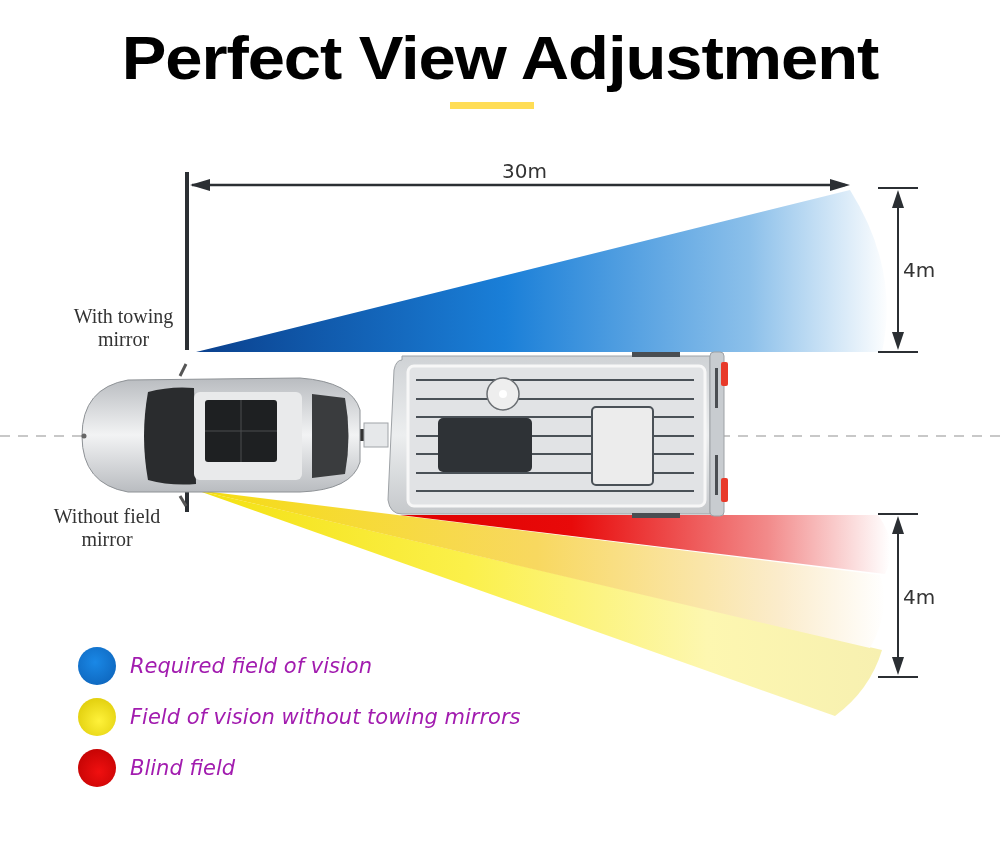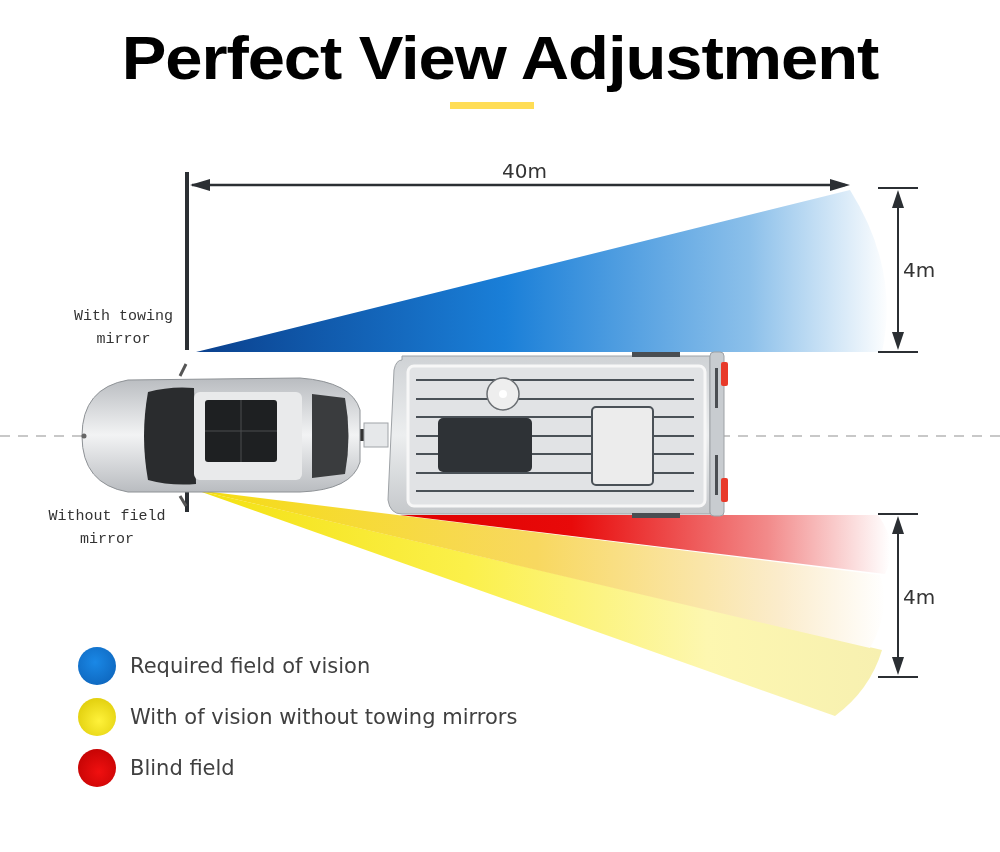--- a/index.html
+++ b/index.html
@@ -3,26 +3,26 @@
 <meta charset="utf-8">
 <style>
   html, body { margin:0; padding:0; background:#ffffff; }
   body { width:1000px; height:852px; position:relative; overflow:hidden;
          font-family:"DejaVu Sans", sans-serif; color:#333; }
   .title { position:absolute; left:0; top:22px; width:1000px; text-align:center;
            font-family:"Liberation Sans", sans-serif; font-weight:bold; font-size:62px;
            letter-spacing:-1px; color:#000; transform:scaleX(1.08); transform-origin:center; }
   .title-underline { position:absolute; left:450px; top:102px; width:84px; height:7px; background:#ffdd55; }
   svg.diagram { position:absolute; left:0; top:0; }
-  .lbl { position:absolute; font-family:Liberation Mono, monospace; color:#333; font-size:15px; line-height:23px; text-align:center; }
+  .lbl { position:absolute; font-family:Liberation Serif, serif; color:#333; font-size:20px; line-height:23px; text-align:center; }
   .meas { position:absolute; font-family:"DejaVu Sans", sans-serif; color:#333; font-size:20px; }
   .legend { position:absolute; left:78px; top:640px; }
   .legend-item { display:flex; align-items:center; height:51px; }
   .dot { width:38px; height:38px; border-radius:50%; margin-right:14px; }
-  .legend-text { font-size:21px; color:#404040; font-family:"DejaVu Sans", sans-serif; }
+  .legend-text { font-size:21px; color:#a21caf; font-family:"DejaVu Sans", sans-serif;font-style:italic; }
 </style>
 </head>
 <body>
 
 <div class="title">Perfect View Adjustment</div>
 <div class="title-underline"></div>
 
 <svg class="diagram" width="1000" height="852" viewBox="0 0 1000 852">
   <defs>
     <linearGradient id="gBlue" x1="190" y1="0" x2="890" y2="0" gradientUnits="userSpaceOnUse">
@@ -134,30 +134,30 @@
 
 <div class="lbl" style="left:56px; top:305px; width:135px;">
   <div>With towing</div>
   <div>mirror</div>
 </div>
 <div class="lbl" style="left:22px; top:505px; width:170px;">
   <div>Without field</div>
   <div>mirror</div>
 </div>
 
-<div class="meas" style="left:502px; top:159px;">40m</div>
+<div class="meas" style="left:502px; top:159px;">30m</div>
 <div class="meas" style="left:903px; top:258px;">4m</div>
 <div class="meas" style="left:903px; top:585px;">4m</div>
 
 <div class="legend">
   <div class="legend-item">
     <div class="dot" style="background:radial-gradient(circle at 45% 40%, #1a88e6, #0b5fb5);"></div>
     <span class="legend-text">Required field of vision</span>
   </div>
   <div class="legend-item">
     <div class="dot" style="background:radial-gradient(circle at 55% 60%, #fff23a, #d8c400);"></div>
-    <span class="legend-text">With of vision without towing mirrors</span>
+    <span class="legend-text">Field of vision without towing mirrors</span>
   </div>
   <div class="legend-item">
     <div class="dot" style="background:radial-gradient(circle at 55% 60%, #f01010, #b80000);"></div>
     <span class="legend-text">Blind field</span>
   </div>
 </div>
 
 </body></html>

